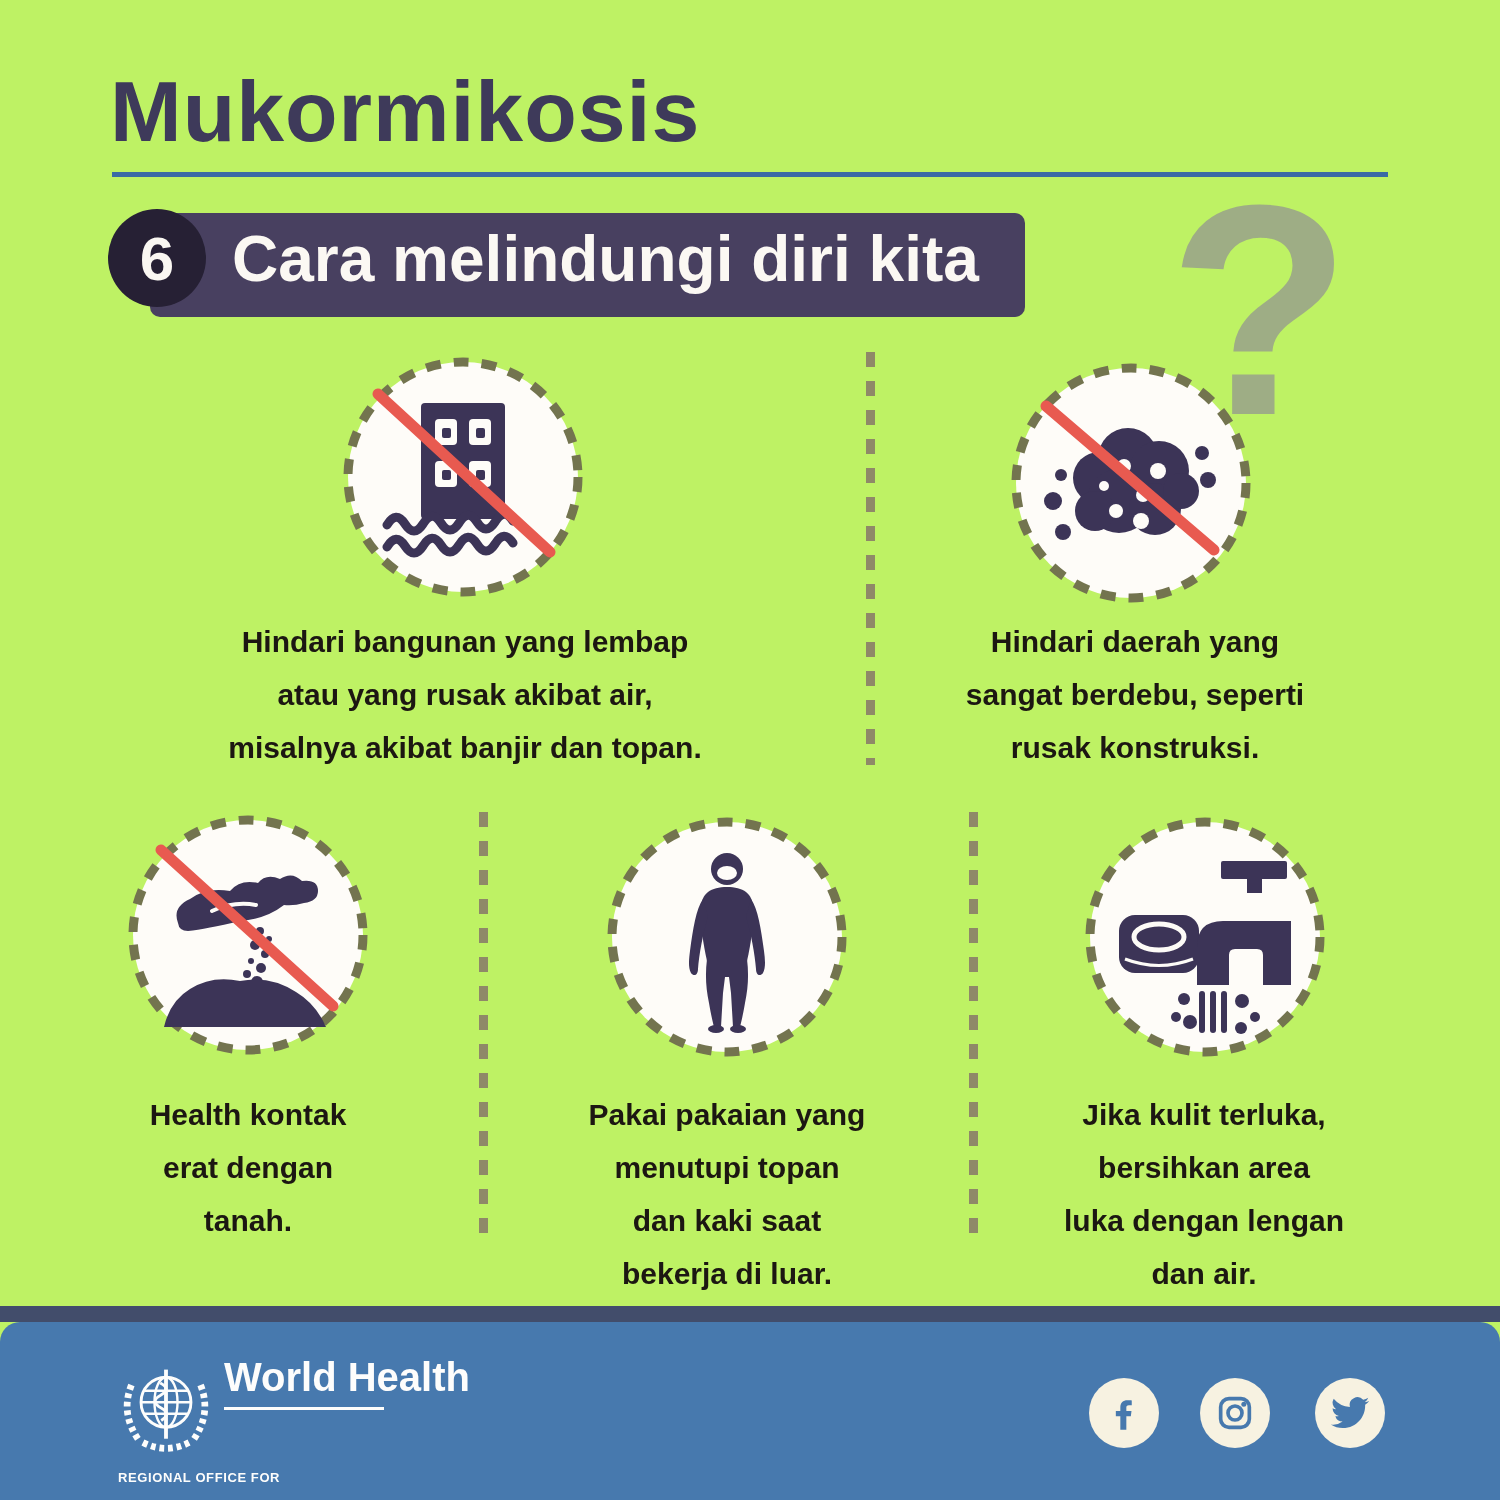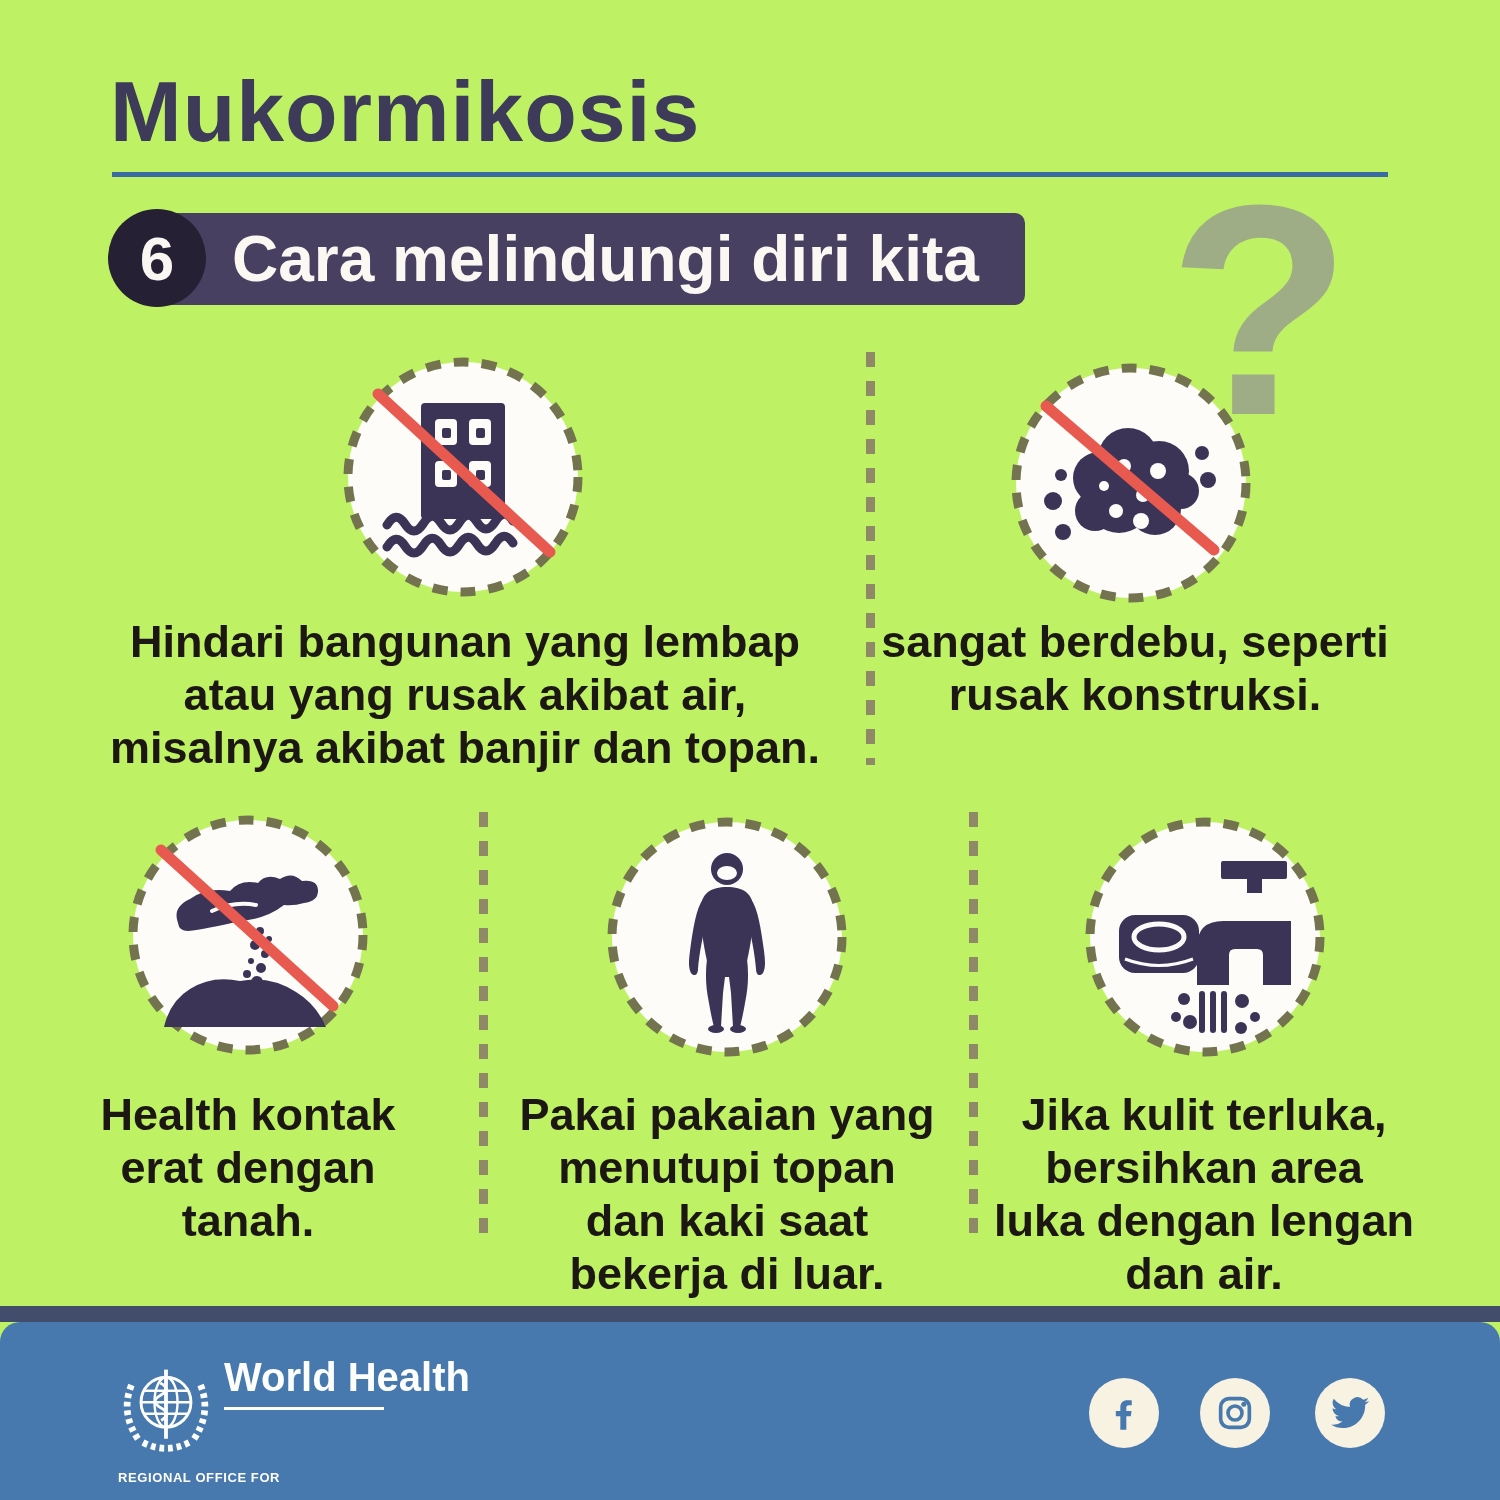--- a/index.html
+++ b/index.html
@@ -11,21 +11,21 @@
   .abs { position:absolute; }
 
   
   .title {
     left:110px; top:68px; font-size:86px; font-weight:bold;
     color:#3e3a5a; letter-spacing:1px; line-height:1;
   }
   .title-underline { left:112px; top:172px; width:1276px; height:5px; background:#3a6ba5; }
 
   .badge-bar {
-    left:150px; top:213px; height:92px; background:#484060; border-radius:10px;
+    left:150px; top:213px; height:104px; background:#484060; border-radius:10px;
     padding:0 46px 0 82px; color:#fbf8f3; font-size:64px; font-weight:bold;
     line-height:92px; white-space:nowrap; z-index:2;
   }
   .badge-circle {
     left:108px; top:209px; width:98px; height:98px; border-radius:50%;
     background:#262034; color:#faf7f2; font-size:62px; font-weight:bold;
     display:flex; align-items:center; justify-content:center; z-index:3;
   }
   .qmark {
     left:1168px; top:190px; font-size:300px; font-weight:bold; line-height:0.8;
@@ -41,21 +41,21 @@
   
   .tip-icon { width:250px; height:250px; z-index:4; }
   .ic-0 { left:338px;  top:352px; }
   .ic-1 { left:1006px; top:358px; }
   .ic-2 { left:123px;  top:810px; }
   .ic-3 { left:602px;  top:812px; }
   .ic-4 { left:1080px; top:812px; }
 
   
   .caption {
-    color:#1c1712; font-weight:bold; font-size:45px; line-height:53px;
+    color:#1c1712; font-weight:bold; font-size:30px; line-height:53px;
     text-align:center; z-index:5;
   }
   .caption div { white-space:nowrap; }
   .cap-0 { left:75px;  top:615px;  width:780px; }
   .cap-1 { left:855px; top:615px;  width:560px; }
   .cap-2 { left:58px;  top:1088px; width:380px; }
   .cap-3 { left:507px; top:1088px; width:440px; }
   .cap-4 { left:984px; top:1088px; width:440px; }
 
   
@@ -204,20 +204,21 @@
       </g>
     </g>
   </svg>
 
   <div class="abs caption cap-0">
     <div>Hindari bangunan yang lembap</div>
     <div>atau yang rusak akibat air,</div>
     <div>misalnya akibat banjir dan topan.</div>
   </div>
   <div class="abs caption cap-1">
+    <div>Hindari daerah yang</div>
     <div>sangat berdebu, seperti</div>
     <div>rusak konstruksi.</div>
   </div>
   <div class="abs caption cap-2">
     <div>Health kontak</div>
     <div>erat dengan</div>
     <div>tanah.</div>
   </div>
   <div class="abs caption cap-3">
     <div>Pakai pakaian yang</div>

